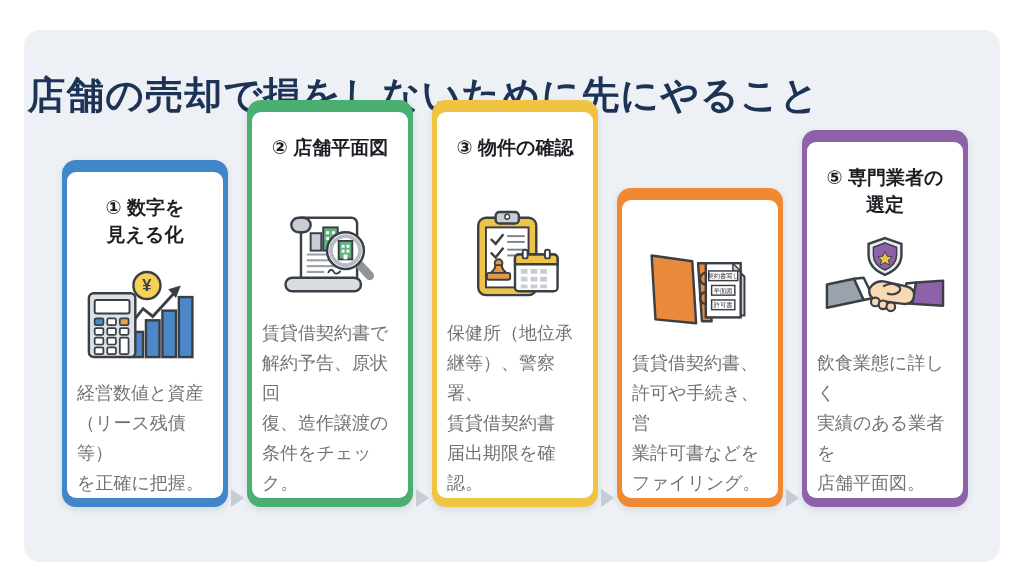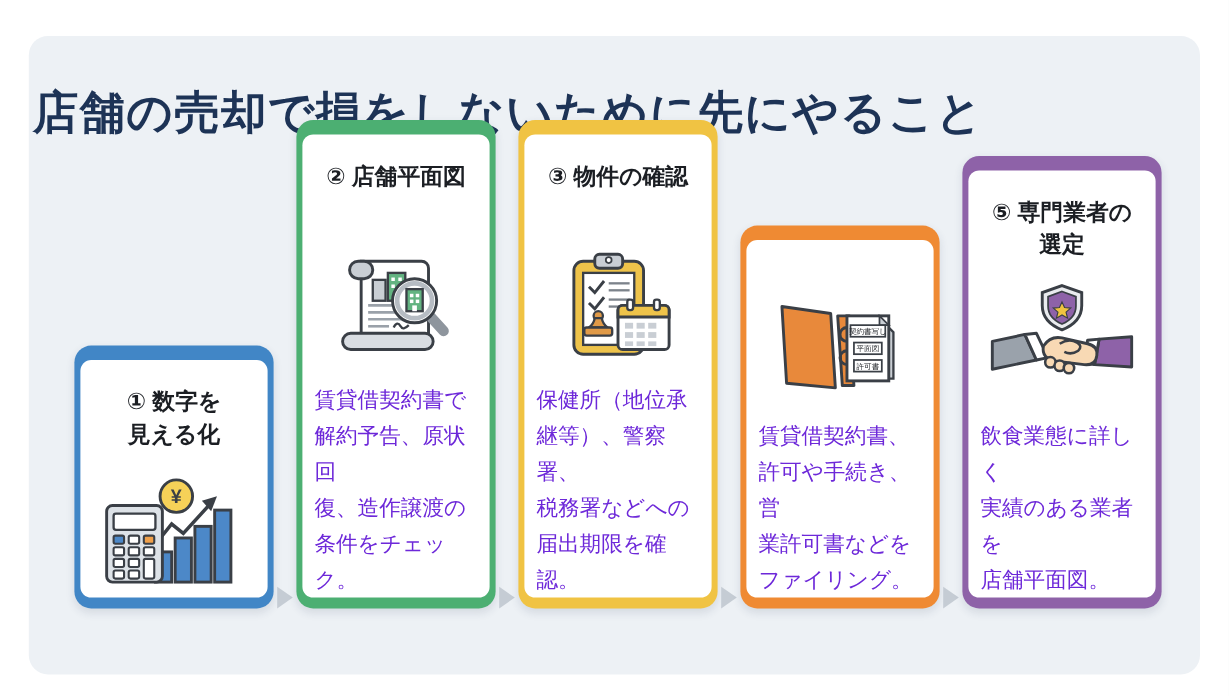--- a/index.html
+++ b/index.html
@@ -66,21 +66,21 @@
     display: flex;
     align-items: center;
     justify-content: center;
   }
   .card-desc {
     width: 100%;
     margin-top: 8px;
     font-size: 18px;
     line-height: 30px;
     white-space: pre-line;
-    color: #6d28d9;
+    color: #737373;
   }
   .gap {
     width: 19px;
     display: flex;
     align-items: center;
     justify-content: center;
   }
   .tri {
     width: 0; height: 0;
     border-top: 9px solid transparent;
@@ -124,20 +124,23 @@
             <rect x="23" y="66" width="9" height="7" rx="1.5" fill="#ffffff"></rect>
             <rect x="36" y="66" width="9" height="7" rx="1.5" fill="#ffffff"></rect>
             <rect x="10" y="76" width="9" height="7" rx="1.5" fill="#ffffff"></rect>
             <rect x="23" y="76" width="9" height="7" rx="1.5" fill="#ffffff"></rect>
             <rect x="10" y="86" width="9" height="7" rx="1.5" fill="#ffffff"></rect>
             <rect x="23" y="86" width="9" height="7" rx="1.5" fill="#ffffff"></rect>
             <rect x="36" y="76" width="9" height="17" rx="1.5" fill="#ffffff"></rect>
           </g>
         </svg>
       </div>
+      <div class="card-desc">経営数値と資産
+（リース残債等）
+を正確に把握。</div>
     </div>
   </div>
 
   <div class="gap">
       <div class="tri"></div>
     </div>
 
   <div class="card" style="--accent: #4caf72;">
     <div class="card-inner">
       <div class="card-title">② 店舗平面図</div>
@@ -217,21 +220,21 @@
               <rect x="78" y="75" width="7" height="5"></rect>
               <rect x="88" y="75" width="7" height="5"></rect>
             <rect x="68" y="83" width="7" height="4"></rect>
               <rect x="78" y="83" width="7" height="4"></rect>
               <rect x="88" y="83" width="7" height="4"></rect>
           </g>
         </svg>
       </div>
       <div class="card-desc">保健所（地位承
 継等）、警察署、
-税務署などへの
+賃貸借契約書
 届出期限を確認。</div>
     </div>
   </div>
 
   <div class="gap">
       <div class="tri"></div>
     </div>
 
   <div class="card" style="--accent: #ef8a33;">
     <div class="card-inner">

